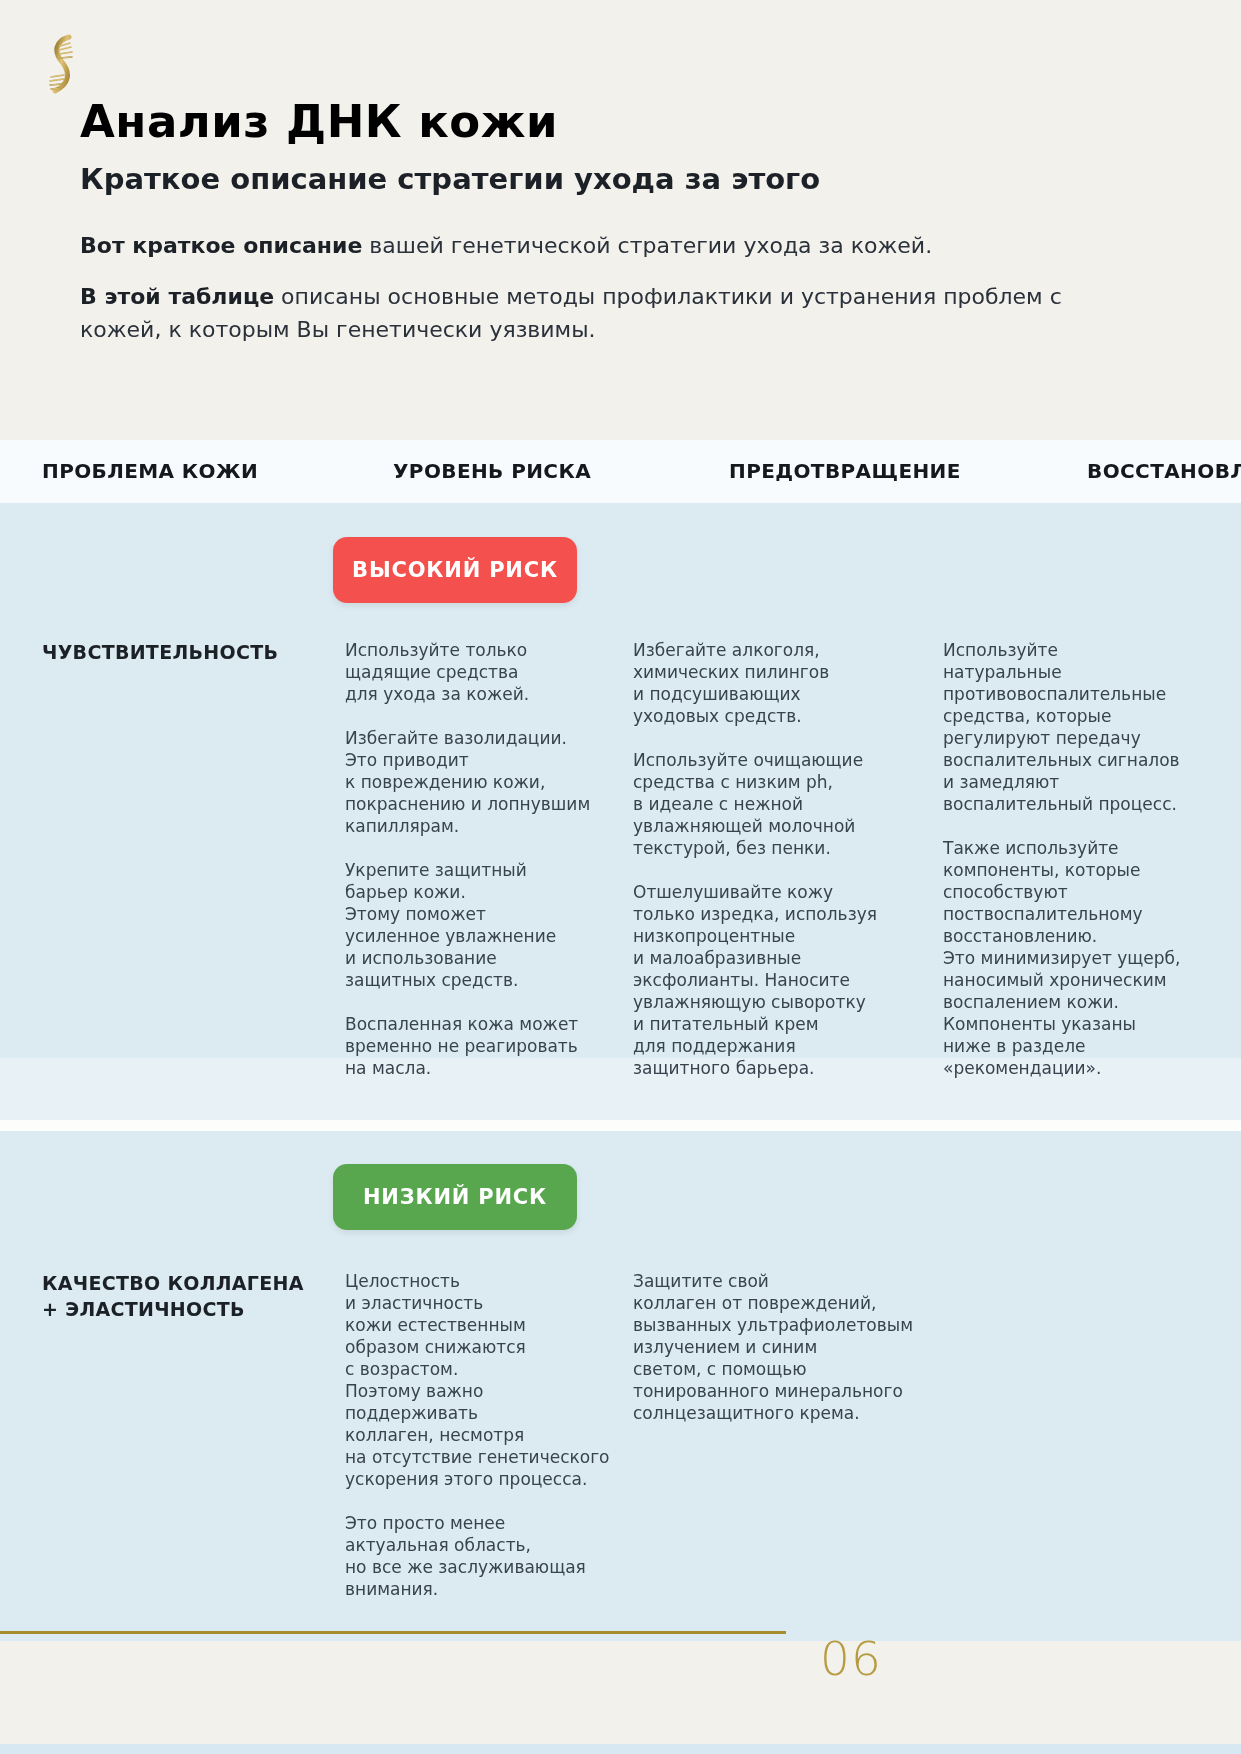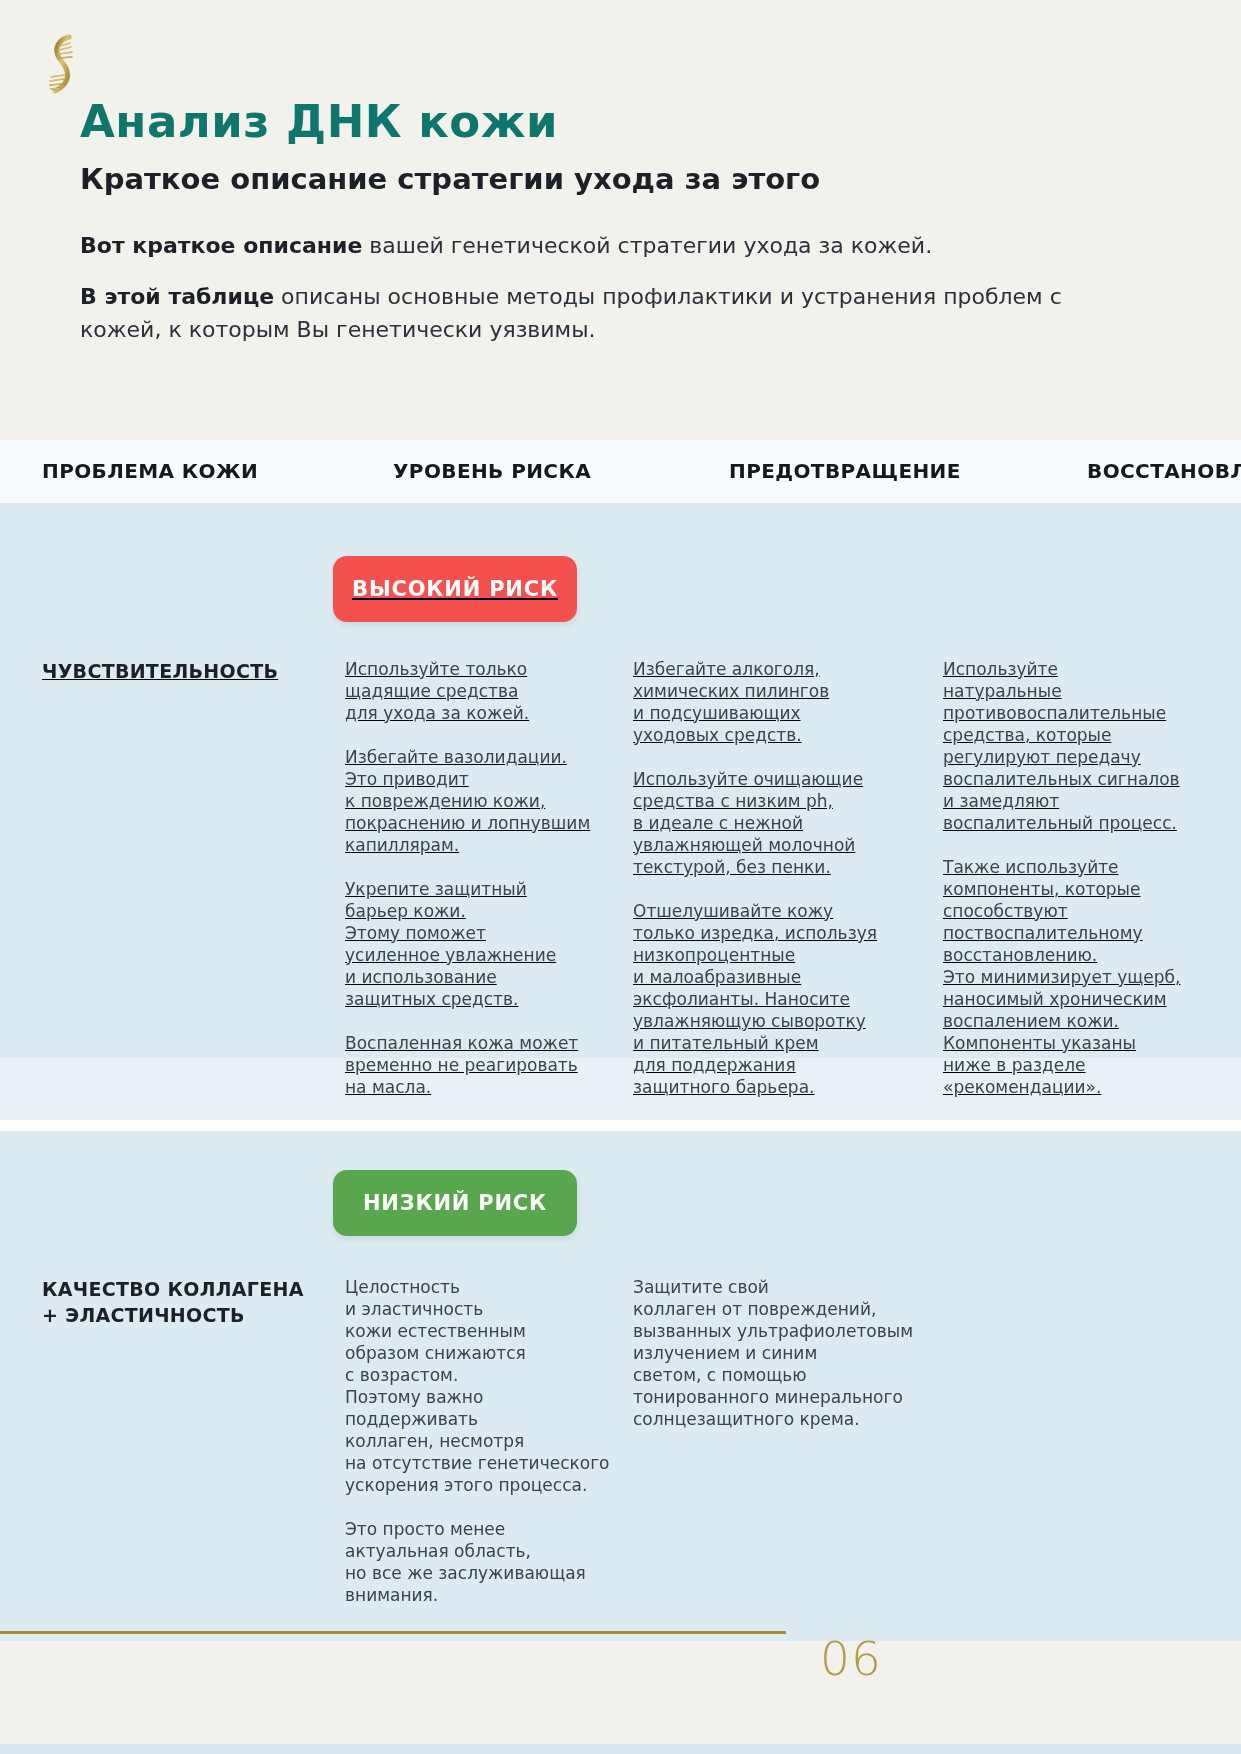--- a/index.html
+++ b/index.html
@@ -15,21 +15,21 @@
     overflow:hidden;
   }
   
   .logo{ position:absolute; top:34px; left:42px; width:44px; height:62px; }
 
   
   .content{ padding:0 80px; }
   .title{
     margin-top:96px;
     font-size:45px; font-weight:800; letter-spacing:.5px;
-    color:#0f766e; line-height:1.15;
+    color:#000000; line-height:1.15;
   }
   .subtitle{
     margin-top:14px;
     font-size:29px; font-weight:700;
     color:#1c2027;
   }
   .intro{ margin-top:33px; font-size:22px; line-height:1.5; color:#2b313a; max-width:990px; }
   .intro + .intro{ margin-top:18px; }
   .intro b{ font-weight:700; color:#1c2027; }
 
@@ -44,22 +44,22 @@
     background:#f8fbfd;
     height:63px;
     align-items:center;
     gap:48px;
   }
   .th{
     font-size:20px; font-weight:700; letter-spacing:.4px;
     color:#15181d; white-space:nowrap;
   }
   .panel{ background:#dcebf1; }
-  .panel-1{ height:617px; padding-top:53px;
-    background:linear-gradient(#dcebf1 555px,#e7f1f6 555px);text-decoration:underline; }
+  .panel-1{ height:617px; padding-top:34px;
+    background:linear-gradient(#dcebf1 555px,#e7f1f6 555px); }
   .gap{ height:11px; background:#fdfdfb; }
   .panel-2{ height:510px; padding-top:33px; }
 
   .badge{
     width:244px; height:66px; margin-left:333px;
     border-radius:14px;
     display:flex; align-items:center; justify-content:center;
     color:#ffffff; font-size:21px; font-weight:700; letter-spacing:.8px;
     box-shadow:0 3px 6px rgba(0,0,0,.08);
   }
@@ -195,21 +195,21 @@
 воспалением кожи.
 Компоненты указаны
 ниже в разделе
 «рекомендации».</div>
     </div>
   </div>
 
   <div class="gap"></div>
 
   <div class="panel panel-2">
-    <div class="badge" style="background-color: rgb(88, 167, 79); margin-top: 6px;">НИЗКИЙ РИСК</div>
+    <div class="badge" style="background-color: rgb(88, 167, 79);">НИЗКИЙ РИСК</div>
     <div class="grid row-2">
       <div class="row-label">КАЧЕСТВО КОЛЛАГЕНА
 + ЭЛАСТИЧНОСТЬ</div>
       <div class="cell">Целостность
 и эластичность
 кожи естественным
 образом снижаются
 с возрастом.
 Поэтому важно
 поддерживать

